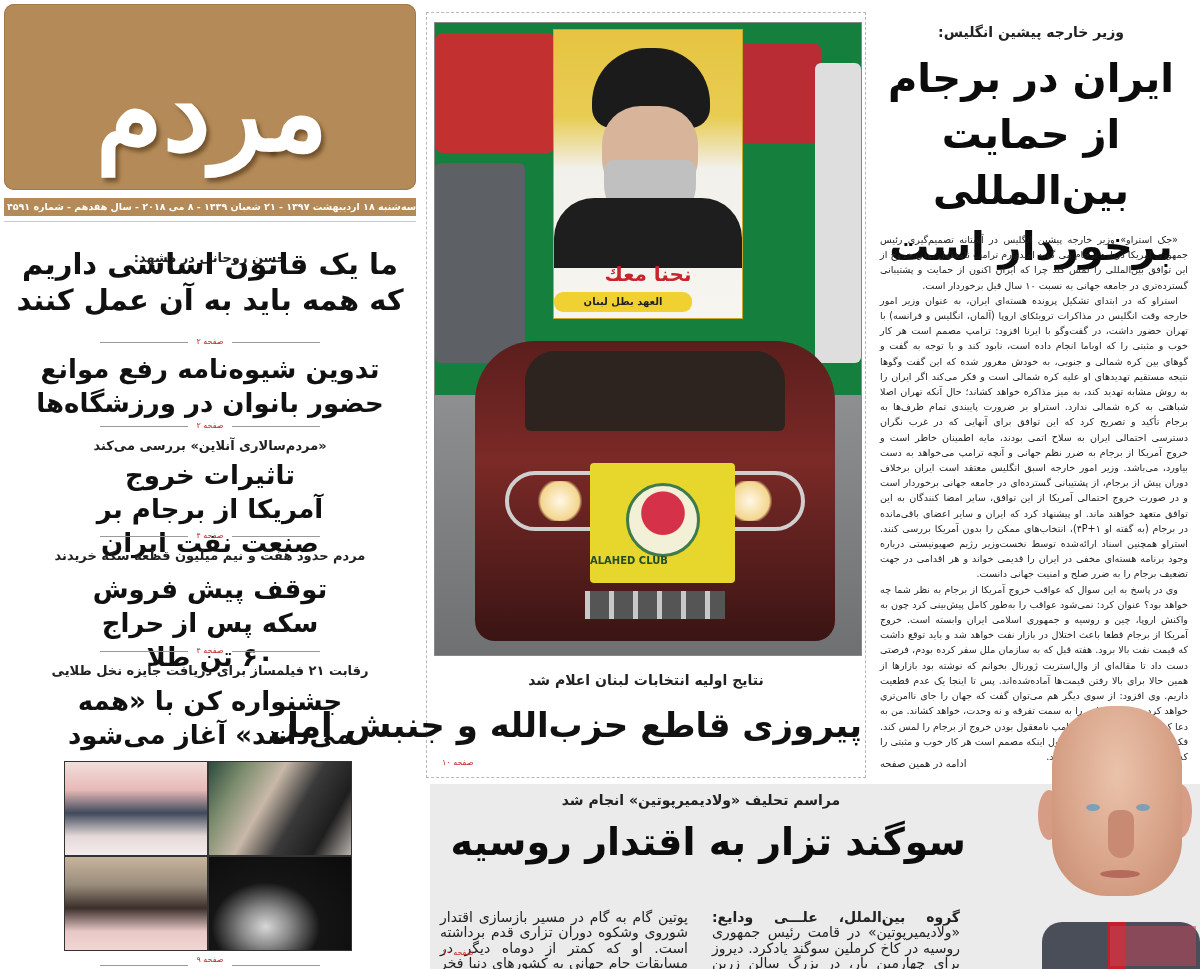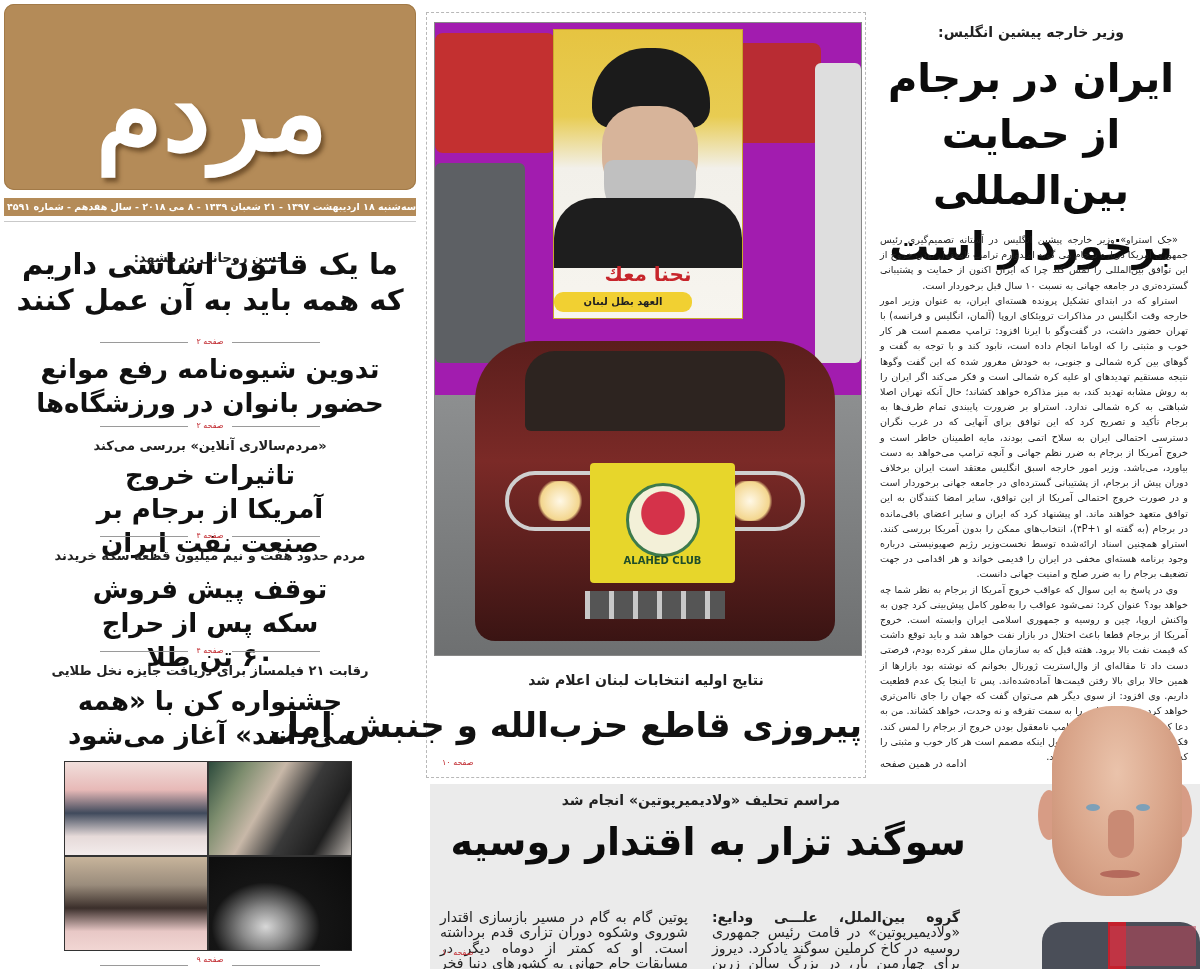--- a/index.html
+++ b/index.html
@@ -57,21 +57,21 @@
     .ph3 { background: radial-gradient(ellipse at 40% 75%, #d8d8d8 0%, #8a8a8a 20%, #151515 45%, #0b0b0b 100%); }
     .ph4 { background: linear-gradient(180deg, #c7b49b 0%, #9a8c7c 30%, #3b2f2b 55%, #e8c8c6 80%, #f1d6d3 100%); }
 
     
     #center-box {
       left: 426px; top: 12px; width: 440px; height: 766px;
       border: 1px dashed #b8b8b8; background: #fff;
     }
     #main-photo {
       left: 434px; top: 22px; width: 428px; height: 634px;
-      background: #a21caf; overflow: hidden; border: 1px solid #888;
+      background: #15803d; overflow: hidden; border: 1px solid #888;
     }
     #main-photo .road { position: absolute; left: 0; right: 0; bottom: 0; height: 260px; background: linear-gradient(180deg, #8d8f90, #6e7071); }
     #main-photo .car-l { position: absolute; left: 0; top: 10px; width: 120px; height: 120px; background: #c33030; border-radius: 8px; }
     #main-photo .car-r { position: absolute; right: 40px; top: 20px; width: 90px; height: 100px; background: #b92c33; border-radius: 8px; }
     #main-photo .car-rw { position: absolute; right: 0; top: 40px; width: 46px; height: 300px; background: #dedede; border-radius: 6px; }
     #main-photo .car-lg { position: absolute; left: 0; top: 140px; width: 90px; height: 200px; background: #5d6064; border-radius: 6px; }
     #poster {
       position: absolute; left: 118px; top: 6px; width: 190px; height: 290px;
       background: linear-gradient(180deg, #e6c441 0%, #e8cc52 30%, #f2f0ea 48%, #f7f5ef 100%);
       border: 1px solid #c9a92c;
@@ -86,21 +86,21 @@
       position: absolute; left: 40px; top: 318px; width: 360px; height: 300px;
       background: linear-gradient(180deg, #5b1e1c 0%, #7b2a27 40%, #3a1413 100%);
       border-radius: 60px 60px 20px 20px;
     }
     #suv .windshield { position: absolute; left: 50px; right: 50px; top: 10px; height: 80px; background: #2d2420; border-radius: 30px 30px 6px 6px; }
     #suv .grille-bar { position: absolute; left: 30px; right: 30px; top: 130px; height: 60px; border: 4px solid #cfcfcf; border-radius: 30px; }
     #suv .light-l { position: absolute; left: 60px; top: 140px; width: 50px; height: 40px; background: radial-gradient(circle, #fff8e6 0%, #f3d68e 60%, transparent 70%); }
     #suv .light-r { position: absolute; right: 60px; top: 140px; width: 50px; height: 40px; background: radial-gradient(circle, #fff8e6 0%, #f3d68e 60%, transparent 70%); }
     #suv .flag { position: absolute; left: 115px; top: 122px; width: 145px; height: 120px; background: #e7d62b; border-radius: 4px; }
     #suv .flag .emblem { position: absolute; left: 36px; top: 20px; width: 74px; height: 74px; border-radius: 50%; background: radial-gradient(circle at 50% 40%, #d5324a 0 40%, #f3f0d8 42% 100%); border: 3px solid #3d7a4c; }
-    #suv .flag .club { position: absolute; left: 0; right: 0; top: 92px; text-align: center; font-size: 10px; font-weight: bold; color: #1f4d2a; direction: ltr; }
+    #suv .flag .club { position: absolute; left: 0; right: 0; top: 92px; text-align: left; font-size: 10px; font-weight: bold; color: #1f4d2a; direction: ltr; }
     #suv .bumper { position: absolute; left: 110px; right: 110px; top: 250px; height: 28px; background: repeating-linear-gradient(90deg, #c8c8c8 0 5px, #555 5px 24px); }
 
     #center-kicker { left: 430px; top: 672px; width: 432px; text-align: center; font-size: 14px; font-weight: bold; color: #222; }
     #center-head { left: 430px; top: 702px; width: 432px; text-align: center; font-size: 34px; font-weight: bold; line-height: 46px; color: #111; white-space: nowrap; }
     #center-pageref { left: 442px; top: 758px; color: #c0272d; font-size: 8px; }
 
     
     #right-kicker { left: 874px; top: 24px; width: 314px; text-align: center; font-size: 14px; font-weight: bold; color: #222; }
     #right-head { left: 874px; top: 50px; width: 314px; text-align: center; font-size: 40px; font-weight: bold; line-height: 56px; color: #0c0c0c; }
     #right-body {

